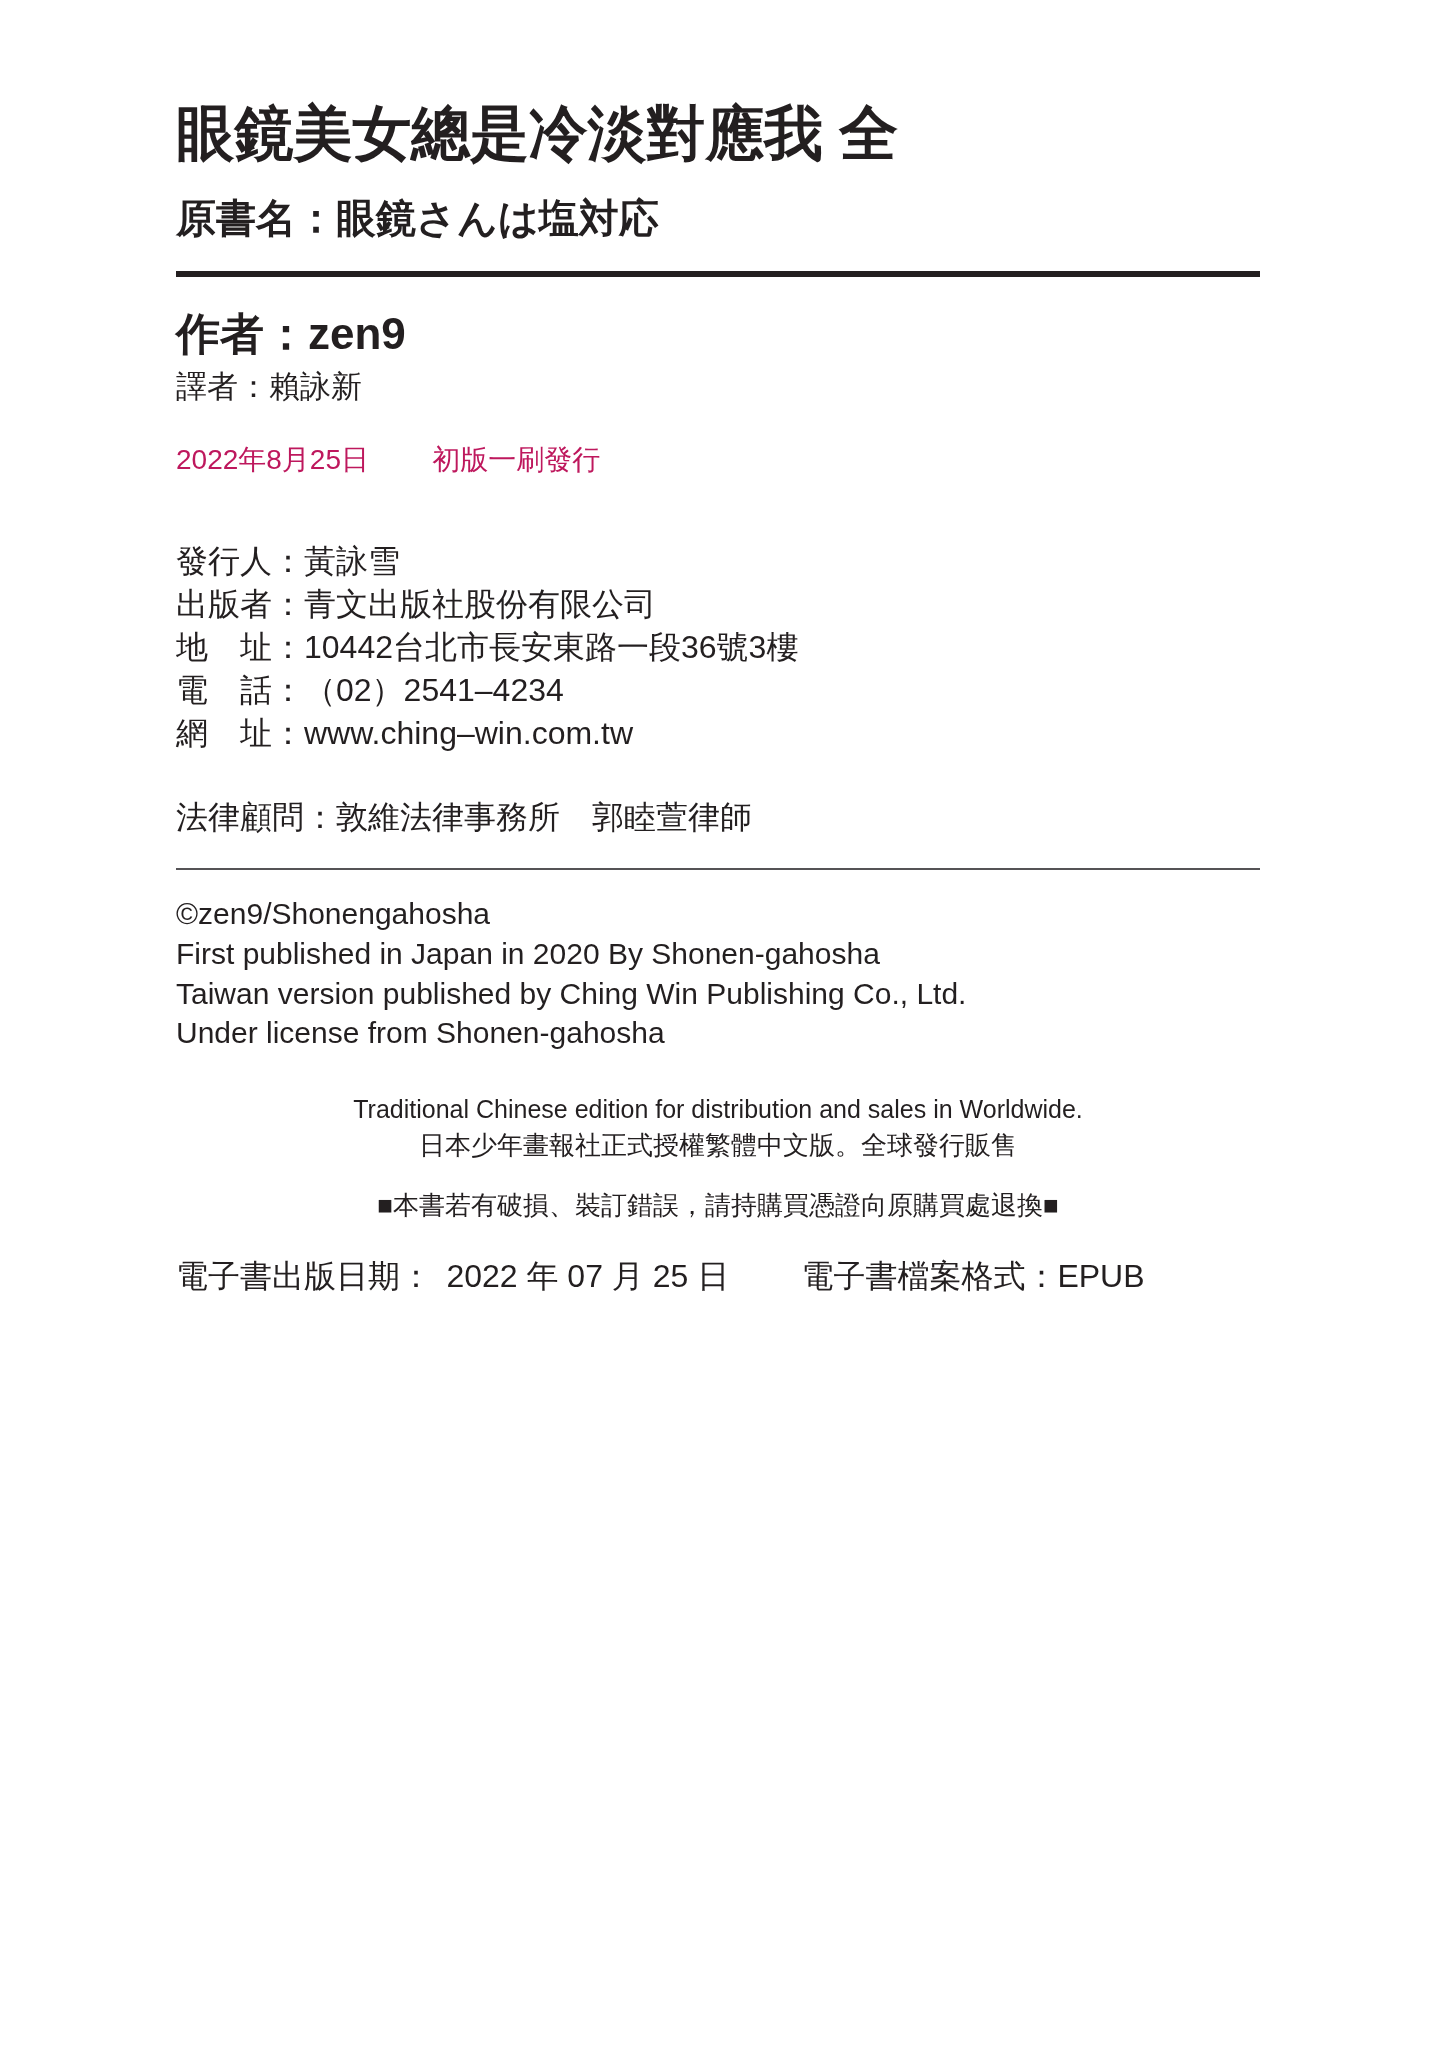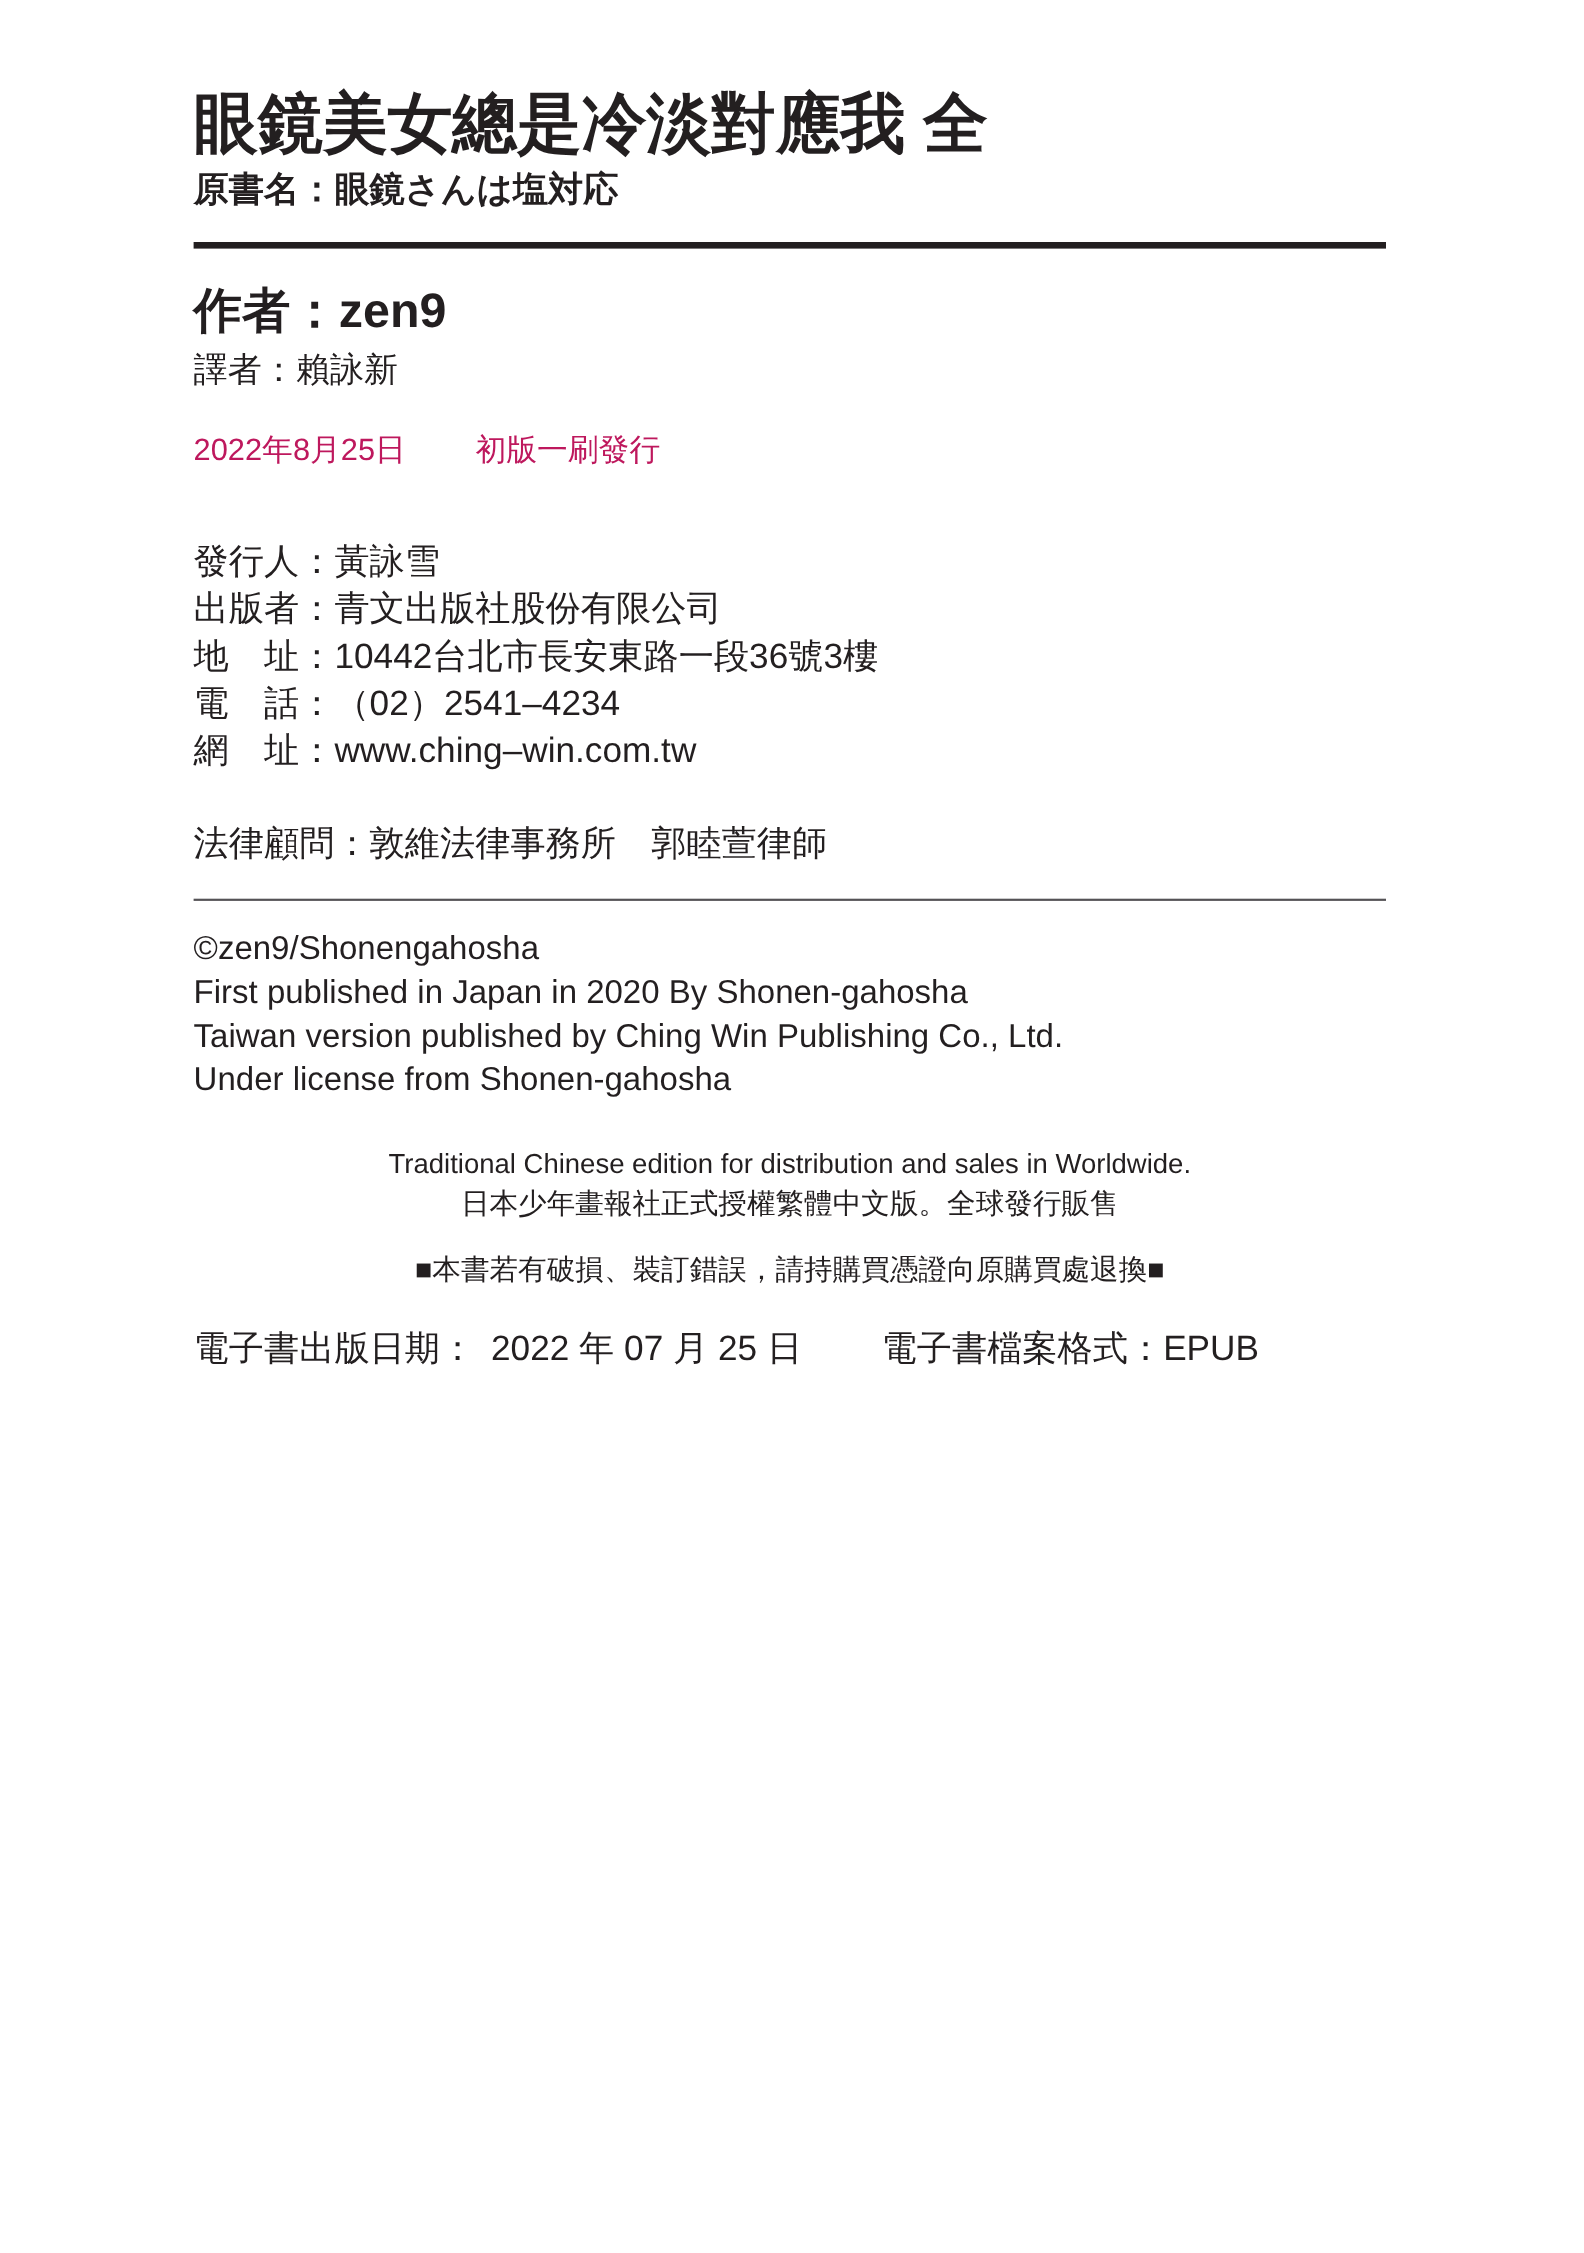--- a/index.html
+++ b/index.html
@@ -23,35 +23,35 @@
   }
   .content {
     position: absolute;
     left: 176px;
     top: 0;
     width: 1084px;
   }
 
   
   .title-block {
-    padding-top: 81px;
+    padding-top: 102px;
   }
   .book-title {
     font-size: 60px;
     font-weight: 700;
     letter-spacing: 0px;
     line-height: 1.05;
     color: #231f20;
     white-space: nowrap;
     transform: scaleX(0.98);
     transform-origin: left center;
   }
   .original-title {
-    margin-top: 8px;
-    font-size: 32px;
+    margin-top: 28px;
+    font-size: 40px;
     font-weight: 700;
     line-height: 1.25;
     color: #231f20;
     white-space: nowrap;
   }
 
   
   .rule-thick {
     margin-top: 28px;
     height: 6px;

